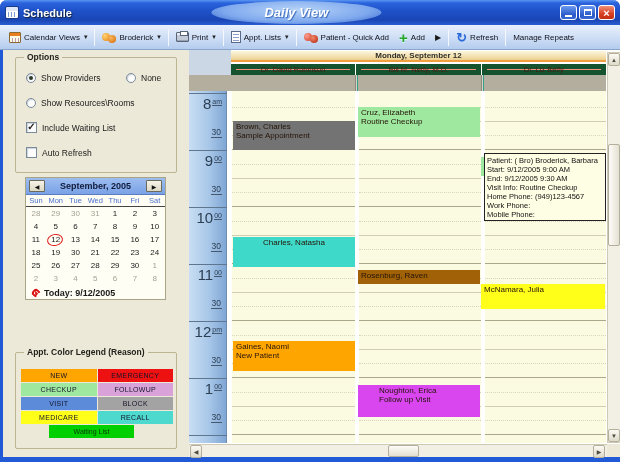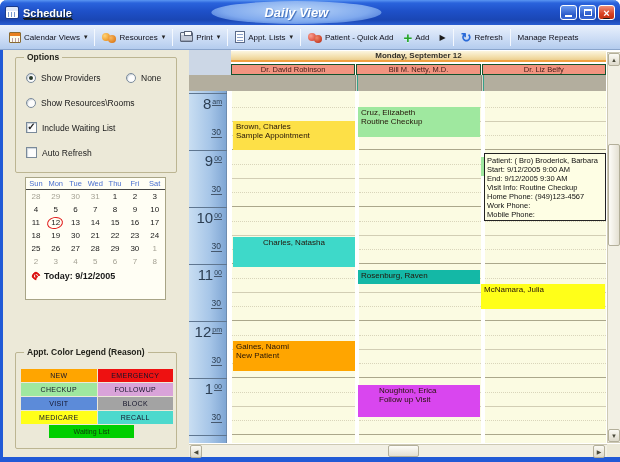--- a/index.html
+++ b/index.html
@@ -5,21 +5,21 @@
   * { margin:0; padding:0; box-sizing:border-box; }
   html,body { width:620px; height:462px; overflow:hidden; }
   body { font-family:"Liberation Sans", sans-serif; font-size:8px; color:#1a1a1a; background:#fff; }
   .window { position:relative; width:620px; height:462px;
             border-left:3px solid #215ad6; border-right:3px solid #215ad6; border-bottom:5px solid #215ad6;
             background:#ece9d8; border-radius:7px 7px 0 0; }
 
   
   .titlebar { position:absolute; left:-3px; top:0; width:620px; height:25px;
       background:linear-gradient(180deg,#5a96f2 0%,#2a63dc 12%,#1e50c8 45%,#1a46b4 80%,#2a5ed2 100%);
-      border-radius:7px 7px 0 0; display:flex; align-items:center; padding:0 5px;text-decoration:underline; }
+      border-radius:7px 7px 0 0; display:flex; align-items:center; padding:0 5px; }
   .app-icon { width:14px; height:13px; background:linear-gradient(#e0e8f8 0 4px,#fdfdfd 4px); border:1px solid #1a3a8a; border-radius:2px; margin-right:4px; position:relative; }
   .app-icon::after { content:''; position:absolute; left:2px; top:5px; width:8px; height:5px;
       background:repeating-linear-gradient(90deg,#7a9ad0 0 1px,transparent 1px 3px); }
   .title-text { color:#fff; font-size:11px; font-weight:bold; text-shadow:1px 1px 1px #123; }
   .view-badge { position:absolute; left:50%; top:1px; transform:translateX(-58%); width:170px; height:23px;
       background:radial-gradient(ellipse at 50% 40%, #b8d4f8 0%, #7fa9ee 60%, rgba(90,140,230,.2) 100%);
       border-radius:50%; display:flex; align-items:center; justify-content:center; }
   .view-badge span { color:#fff; font-size:13px; font-weight:bold; font-style:italic; text-shadow:1px 1px 1px #3a6aba; }
   .win-controls { margin-left:auto; display:flex; gap:2px; }
   .win-btn { width:17px; height:15px; border:1px solid #fff; border-radius:3px; color:#fff;
@@ -96,21 +96,21 @@
   .leg-waiting { position:absolute; left:33px; top:72px; width:85px; height:13px; display:flex; align-items:center; justify-content:center;
       font-size:7px; color:#0a3a0a; }
 
   
   .sched { position:absolute; left:186px; top:50px; width:432px; height:407px; background:#fff; }
   .corner-tl { position:absolute; left:0; top:0; width:42px; height:25px; background:#ccd7e6; }
   .date-bar { position:absolute; left:42px; top:1px; width:375px; height:11px;
       background:linear-gradient(180deg,#fcf6e0,#f2ddA8 70%,#eccf90); border-bottom:2px solid #f0a040;
       display:flex; align-items:center; justify-content:center; font-size:8px; font-weight:bold; color:#33302a; }
   .col-headers { position:absolute; left:42px; top:14px; width:375px; height:11px; display:flex; gap:1px; background:#fdfdf5; }
-  .col-head { flex:1; background:#f29480; border:1px solid #14532d; display:flex; align-items:center; justify-content:center;
+  .col-head { flex:1; background:#f29480; border:5px solid #14532d; display:flex; align-items:center; justify-content:center;
       font-size:7.5px; color:#47201a;text-align:right; }
   .gray-band { position:absolute; left:0; top:25px; width:417px; height:16px; background:#b3ae9e; }
   .gray-band .gap { position:absolute; top:0; width:3px; height:16px; background:#d8d4c4; border-left:1px solid #8d897c; border-right:1px solid #35a08a; }
 
   .grid { position:absolute; left:0; top:41px; width:417px; height:352px; background:#fff; }
   .gutter { position:absolute; left:0; top:0; width:38px; height:352px;
       background:linear-gradient(90deg,#c9def2 0%,#a7c6e8 55%,#7fa6d4 100%); border-right:1px solid #6d8cb0; }
   .hour-block { position:absolute; left:0; width:38px; height:57px; border-top:1px solid #5f7690; }
   .hr-top { display:flex; justify-content:flex-end; align-items:flex-start; padding:3px 5px 0 0; }
   .hr-big { font-size:15px; line-height:14px; color:#2c3e52; }
@@ -168,21 +168,21 @@
 
   <div class="toolbar">
       <div class="tb-btn">
         <span class="ic ic-calendar"></span>
         <span class="tb-label">Calendar Views</span>
         <span class="tb-caret">▾</span>
       </div>
       <div class="tb-sep"></div>
       <div class="tb-btn">
         <span class="ic ic-people"></span>
-        <span class="tb-label">Resources</span>
+        <span class="tb-label">Broderick</span>
         <span class="tb-caret">▾</span>
       </div>
       <div class="tb-sep"></div>
       <div class="tb-btn">
         <span class="ic ic-printer"></span>
         <span class="tb-label">Print</span>
         <span class="tb-caret">▾</span>
       </div>
       <div class="tb-sep"></div>
       <div class="tb-btn">
@@ -233,20 +233,25 @@
         <span class="checkbox checked"></span>
         <span>Include Waiting List</span>
       </div>
       <div class="opt-row" style="left:10px; top:89px;">
         <span class="checkbox"></span>
         <span>Auto Refresh</span>
       </div>
     </div>
 
     <div class="mini-cal">
+      <div class="cal-header">
+        <div class="cal-nav">◀</div>
+        <span class="cal-title">September, 2005</span>
+        <div class="cal-nav">▶</div>
+      </div>
       <div class="cal-days">
           <span>Sun</span>
           <span>Mon</span>
           <span>Tue</span>
           <span>Wed</span>
           <span>Thu</span>
           <span>Fri</span>
           <span>Sat</span>
         </div>
       <div id="cal-grid">
@@ -432,33 +437,33 @@
             <div class="grow half"></div>
             <div class="grow hour"></div>
             <div class="grow half"></div>
             <div class="grow hour"></div>
             <div class="grow fill"></div>
           </div>
         </div>
     </div>
 
     <div id="appts">
-        <div class="appt" style="left: 44px; top: 71px; width: 122px; height: 29px; background: #fde047;">
+        <div class="appt" style="left: 44px; top: 71px; width: 122px; height: 29px; background: #737373;">
           <div>Brown, Charles</div>
           <div>Sample Appointment</div>
         </div>
         <div class="appt" style="left: 169px; top: 57px; width: 122px; height: 30px; background: rgb(159, 232, 159);">
           <div>Cruz, Elizabeth</div>
           <div>Routine Checkup</div>
         </div>
         <div class="appt" style="left: 292px; top: 107px; width: 3.5px; height: 19px; background: rgb(159, 232, 159);"></div>
         <div class="appt" style="left: 44px; top: 187px; width: 122px; height: 30px; background: rgb(62, 217, 201); text-align: center;">
           <div>Charles, Natasha</div>
         </div>
-        <div class="appt" style="left: 169px; top: 220px; width: 122px; height: 14px; background: #14b8a6;">
+        <div class="appt" style="left: 169px; top: 220px; width: 122px; height: 14px; background: #a16207;">
           <div>Rosenburg, Raven</div>
         </div>
         <div class="appt" style="left: 292px; top: 234px; width: 124px; height: 25px; background: rgb(255, 255, 25);">
           <div>McNamara, Julia</div>
         </div>
         <div class="appt" style="left: 44px; top: 291px; width: 122px; height: 30px; background: rgb(255, 165, 0);">
           <div>Gaines, Naomi</div>
           <div>New Patient</div>
         </div>
         <div class="appt" style="left: 169px; top: 335px; width: 122px; height: 32px; background: #d946ef; padding-left: 21px;">

